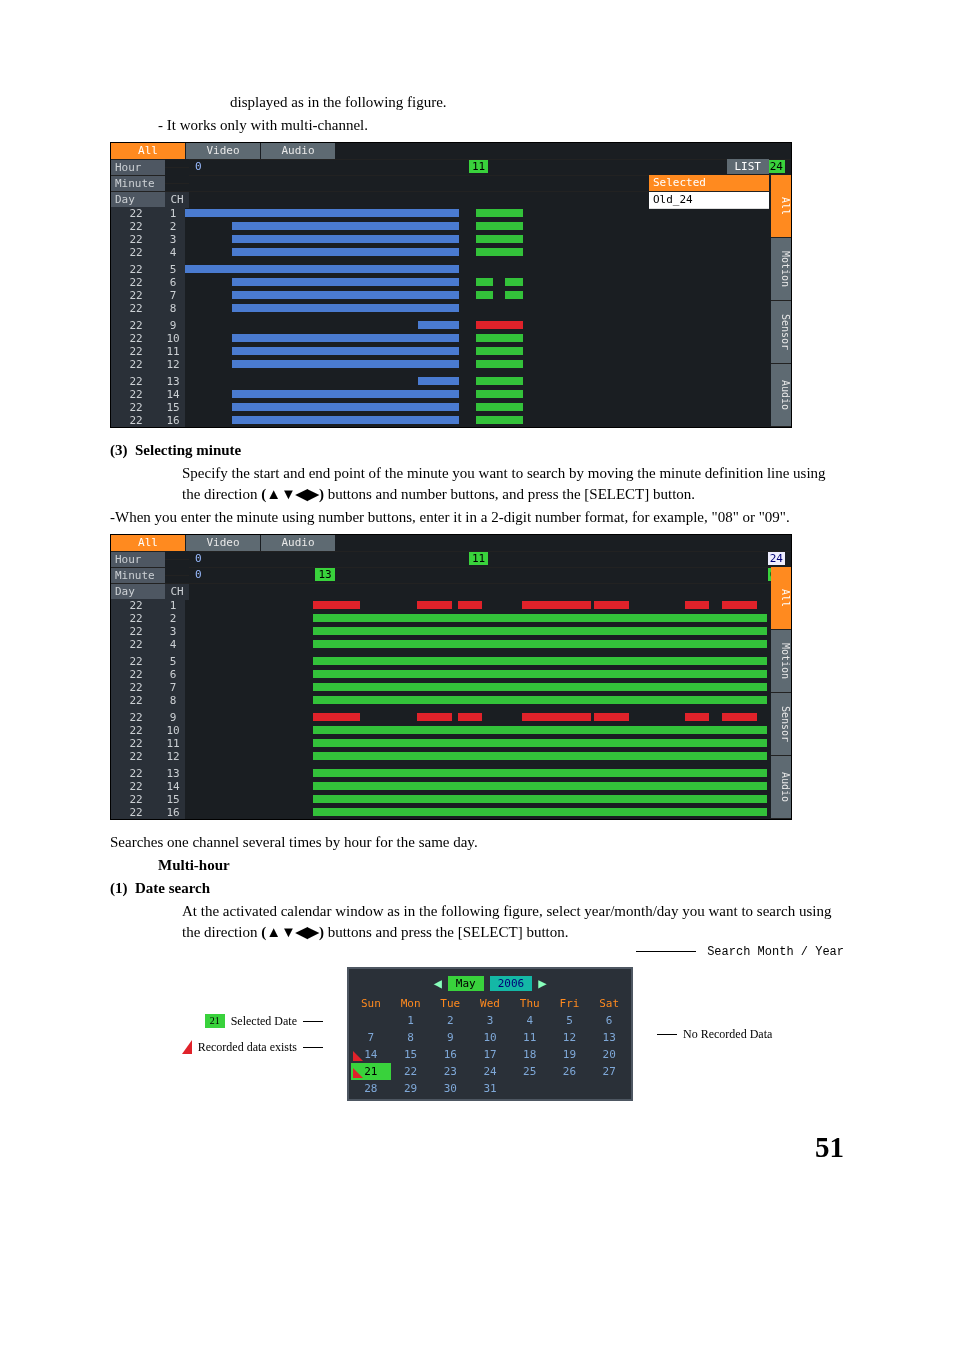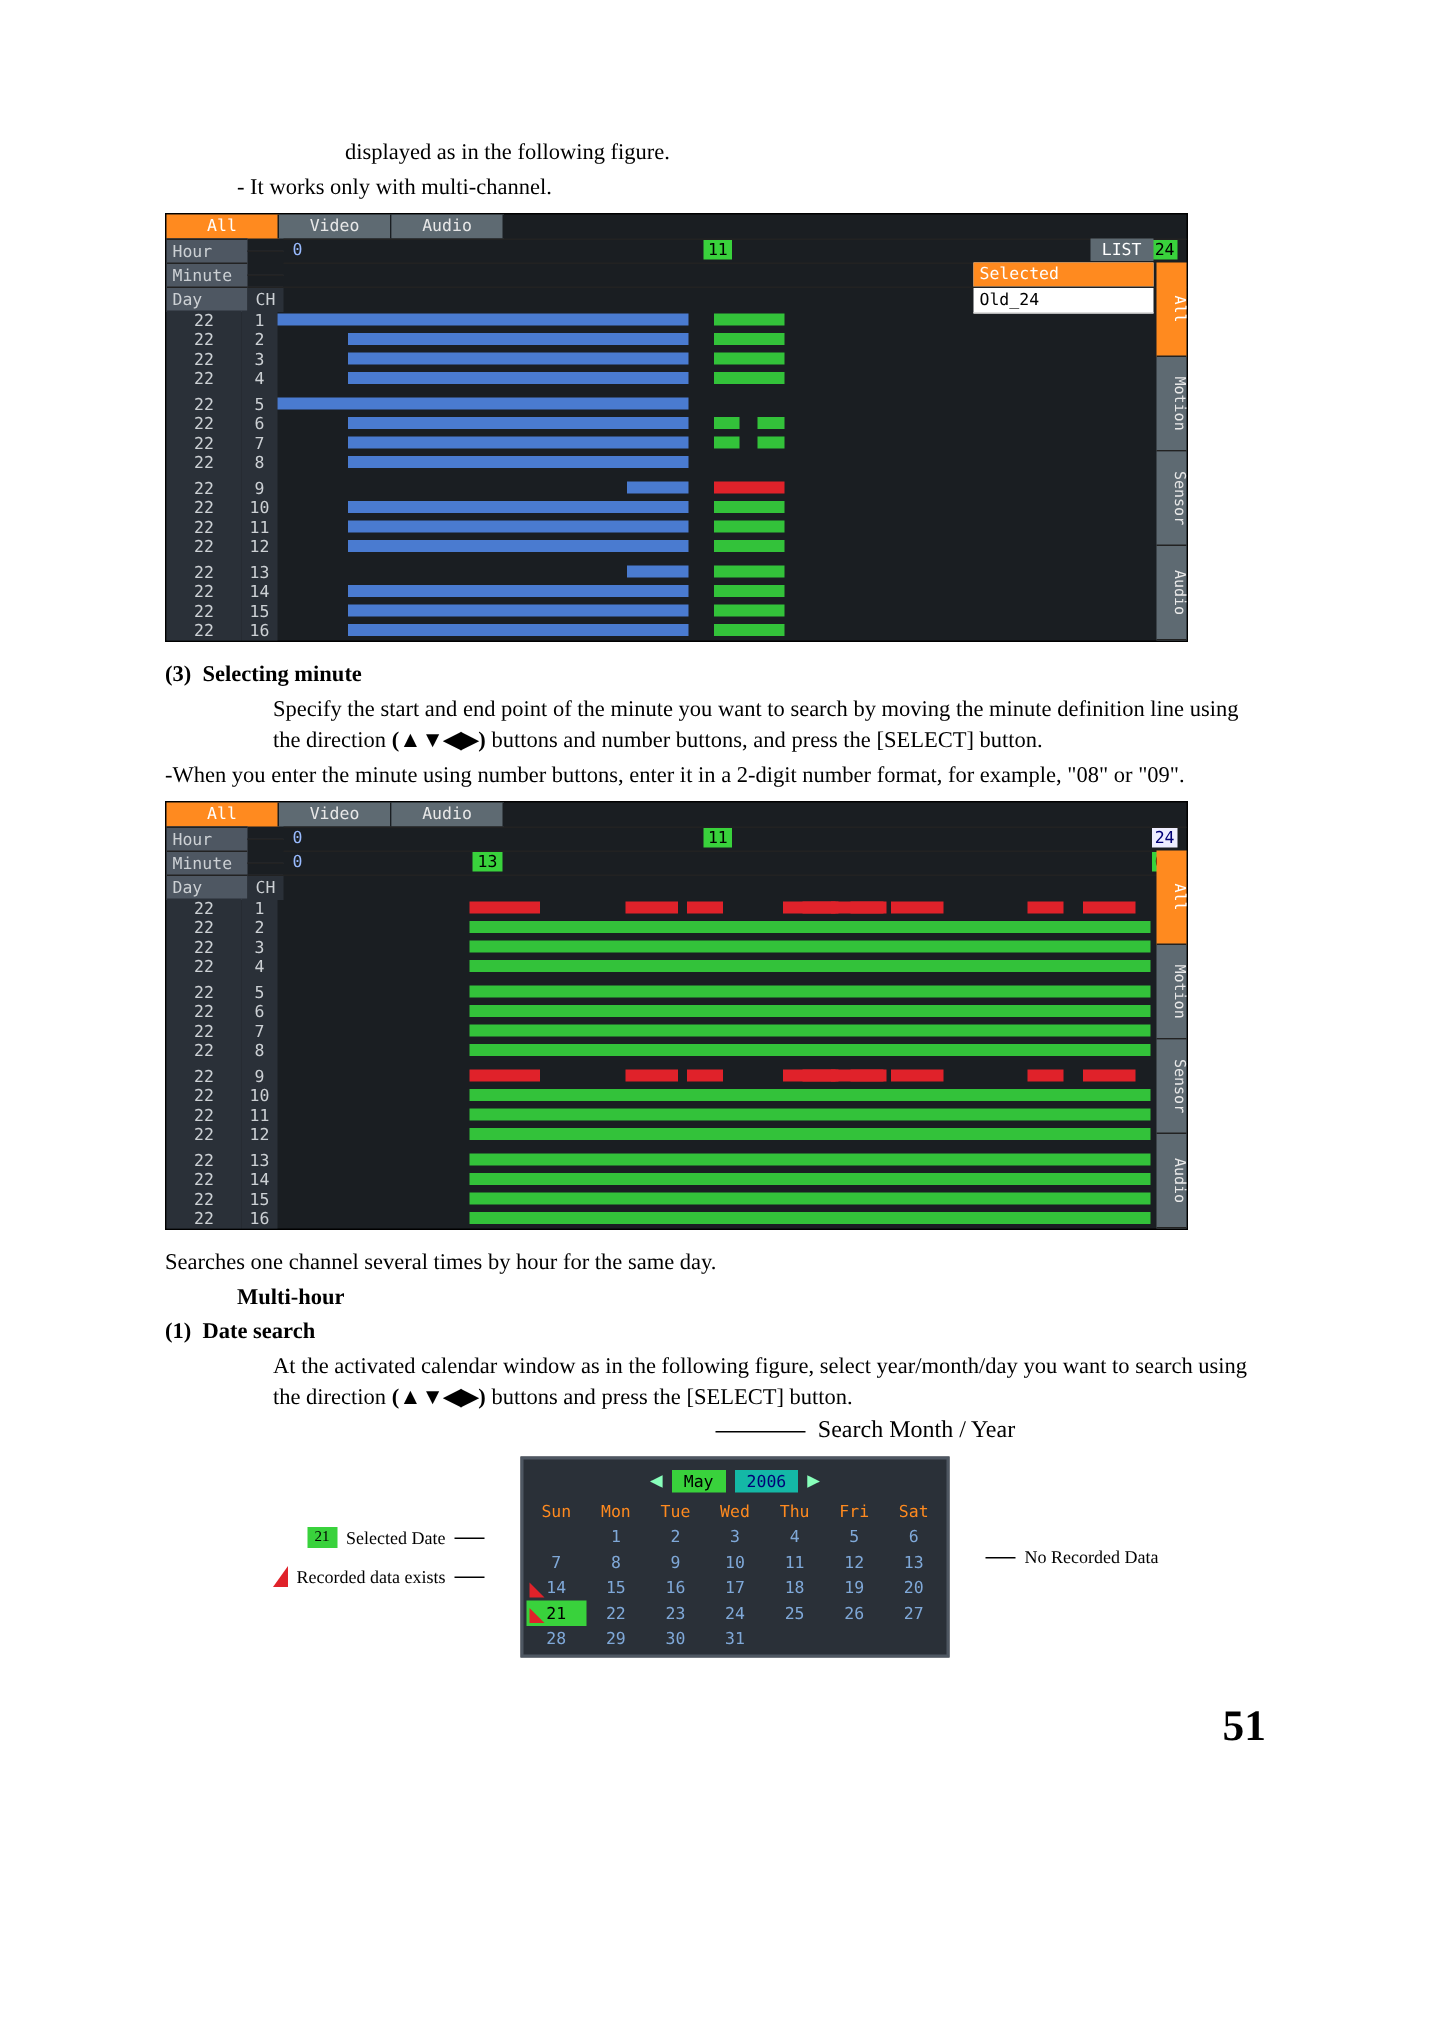--- a/index.html
+++ b/index.html
@@ -269,21 +269,21 @@
   }
   .weekrow div.sel { color: #000; }
   .weekrow div.sel::after {
     content: "";
     position: absolute;
     left: 4px; right: 4px; top: 1px; bottom: 1px;
     background: #39d23c;
     z-index: -1;
   }
   .weekrow div.sel { background: #39d23c; }
-  .toplabel { text-align: center; font-size: 16px; margin-bottom: -2px; }
+  .toplabel { text-align: right; font-size: 12px; margin-bottom: -2px; font-family: Liberation Mono, monospace; }
 
 </style>
 </head>
 <body>
 
 <div class="page">
 
   <div class="para" style="padding-left:120px;">displayed as in the following figure.</div>
   <div class="para indent1">- It works only with multi-channel.</div>
 

